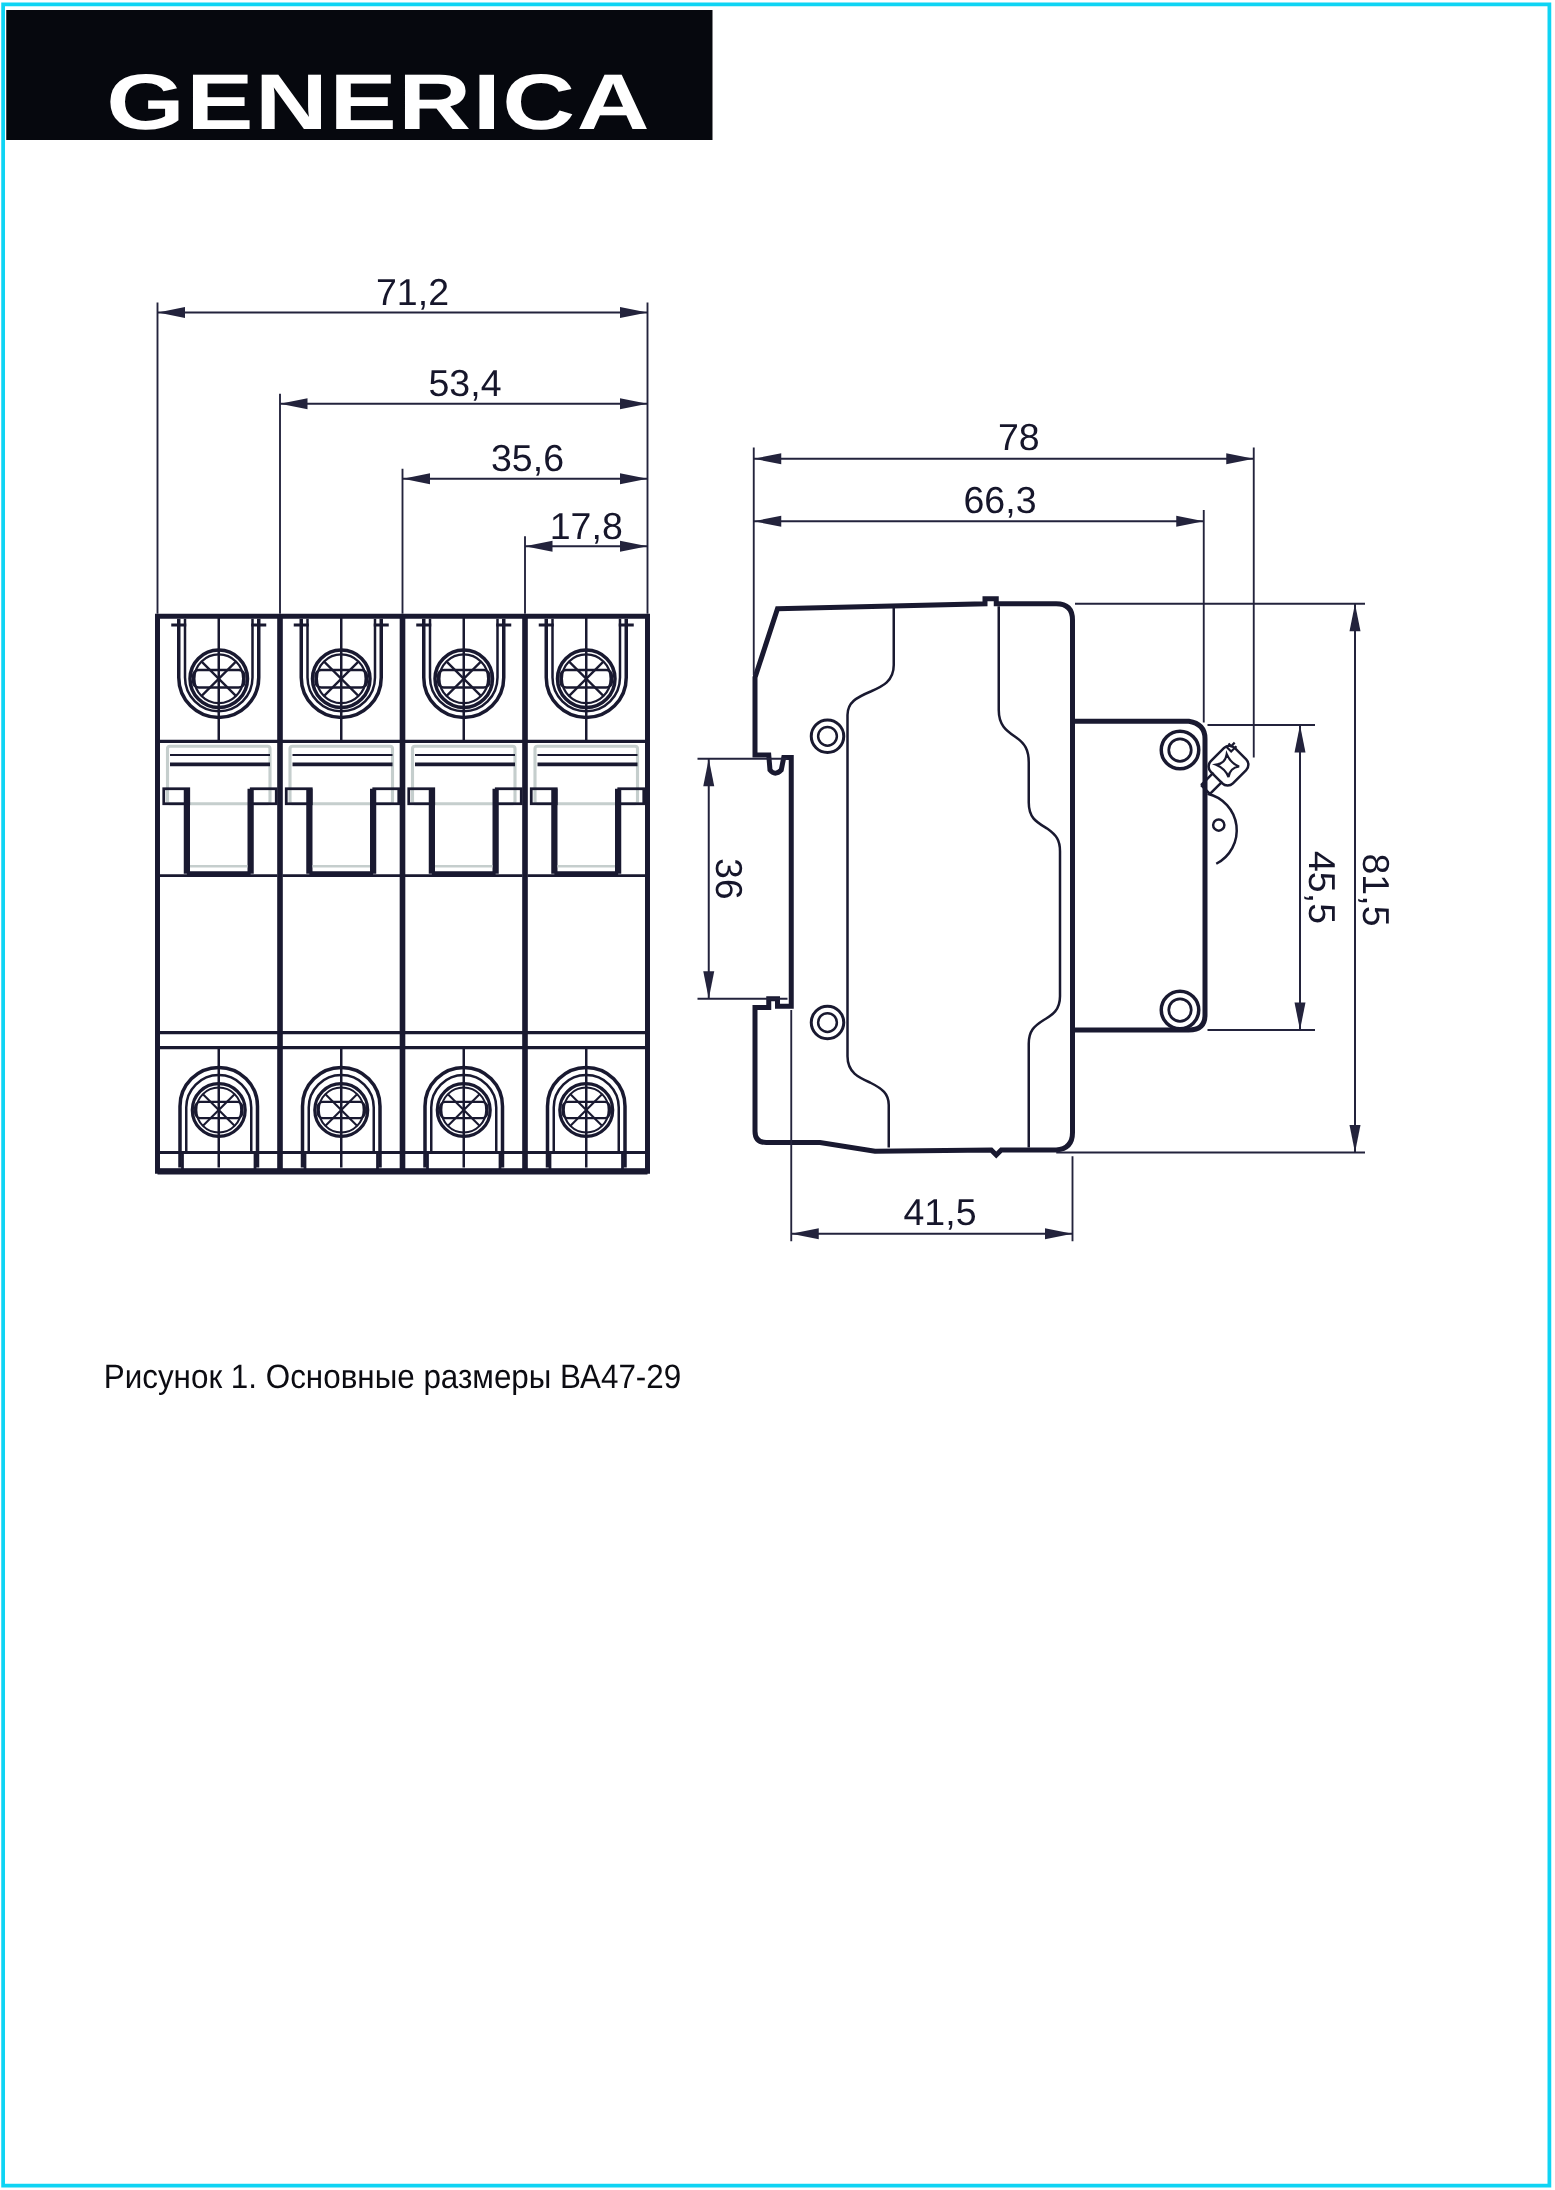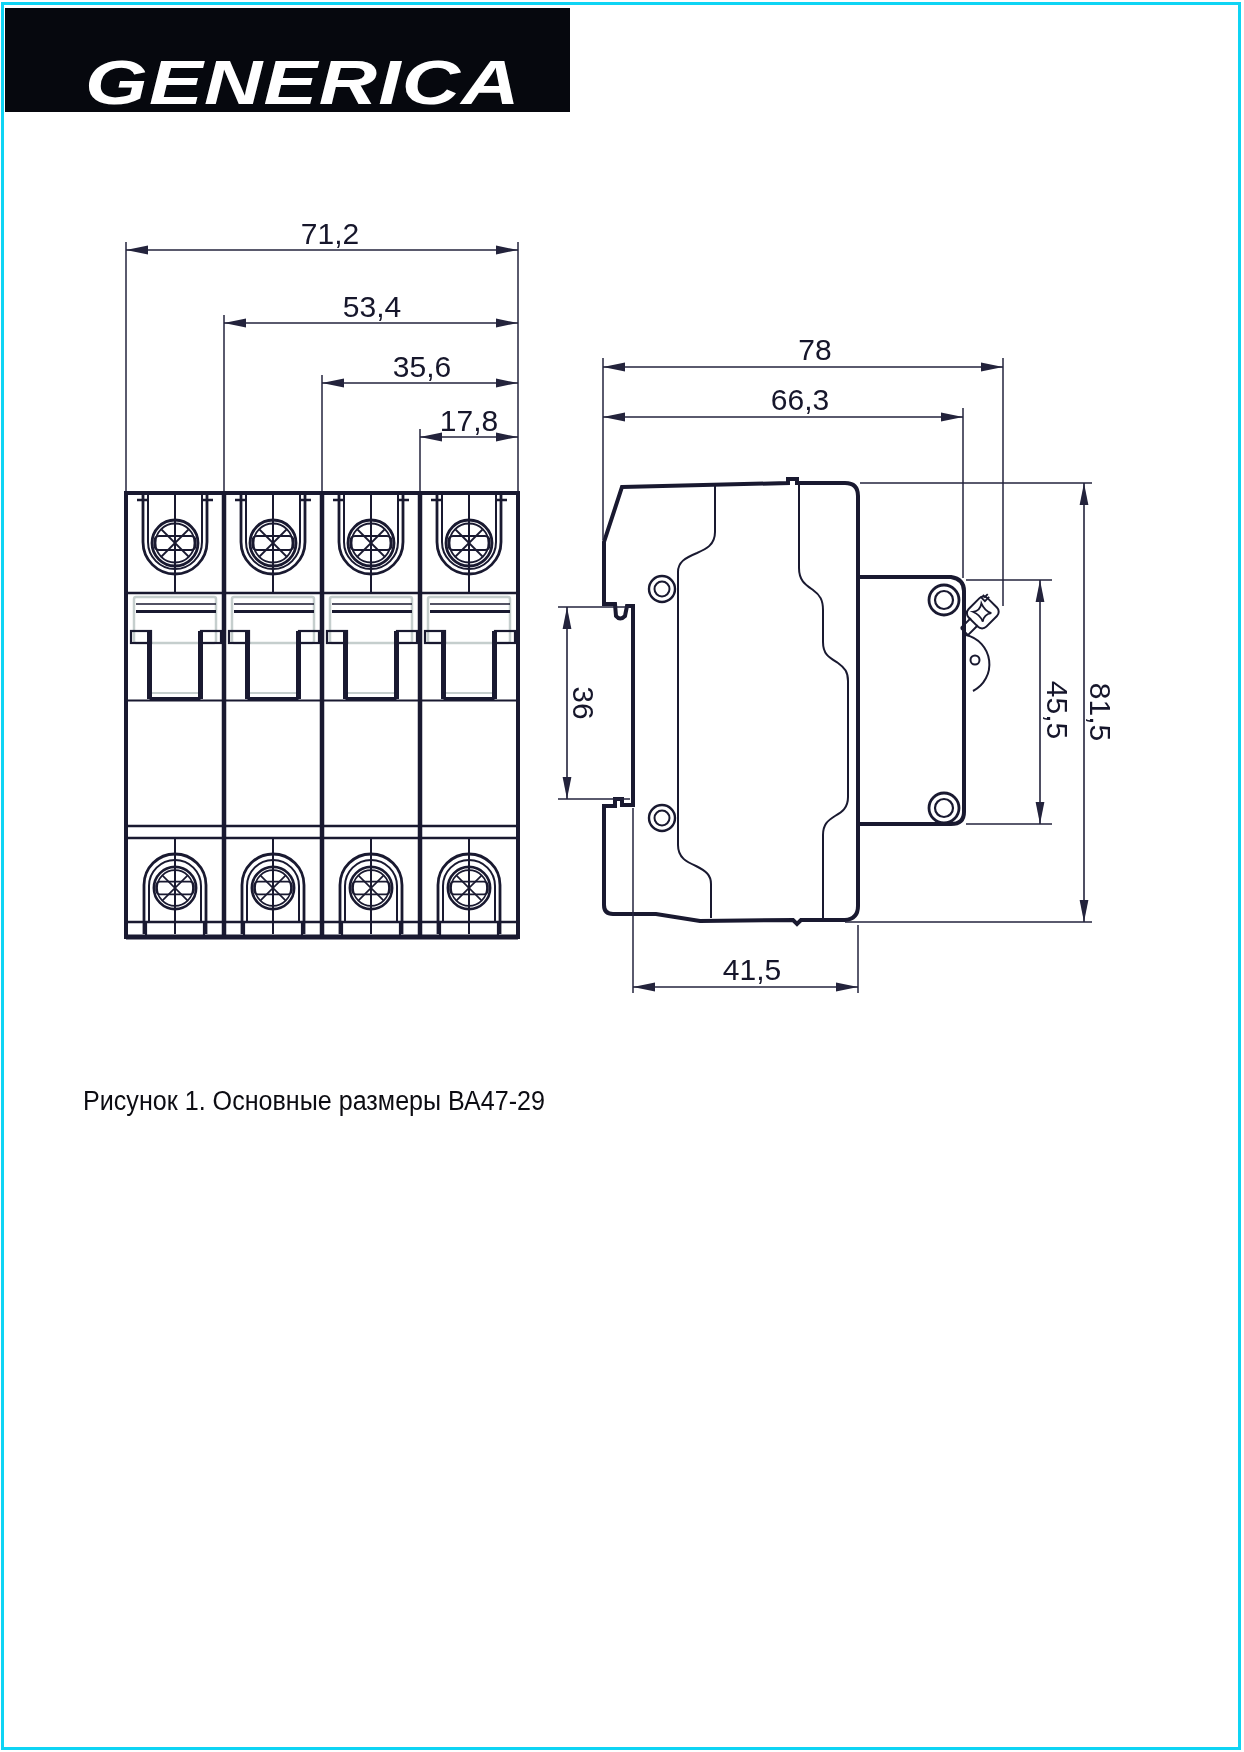--- a/index.html
+++ b/index.html
@@ -1,21 +1,21 @@
 <!DOCTYPE html>
 <html><head>
 <meta charset="utf-8">
 <style>
   html,body{margin:0;padding:0;background:#fff;}
   .page{position:relative;width:1244px;height:1752px;background:#fff;overflow:hidden;
         font-family:"Liberation Sans",sans-serif;}
   .frame{position:absolute;left:1px;top:2px;right:3px;bottom:2px;
          border:3px solid #0fd4f4;pointer-events:none;}
   .logo-box{position:absolute;left:5px;top:8px;width:565px;height:104px;background:#06080e;
-            overflow:hidden;display:flex;align-items:flex-end;font-style:italic;}
+            overflow:hidden;display:flex;align-items:flex-end;}
   .logo-text{color:#ffffff;font-weight:bold;font-size:63px;letter-spacing:1px;
              margin:0 0 -6px 80px;transform:scaleX(1.28);transform-origin:left bottom;
              white-space:nowrap;}
   .caption{position:absolute;left:83px;top:1086px;font-size:27px;color:#0c0c12;
            transform:scaleX(0.93);transform-origin:left top;white-space:nowrap;}
   svg{position:absolute;left:0;top:0;}
   .ln{stroke:#191930;fill:none;}
   .thick{stroke-width:4;}
   .med{stroke-width:2.8;}
   .thin{stroke-width:2;}

